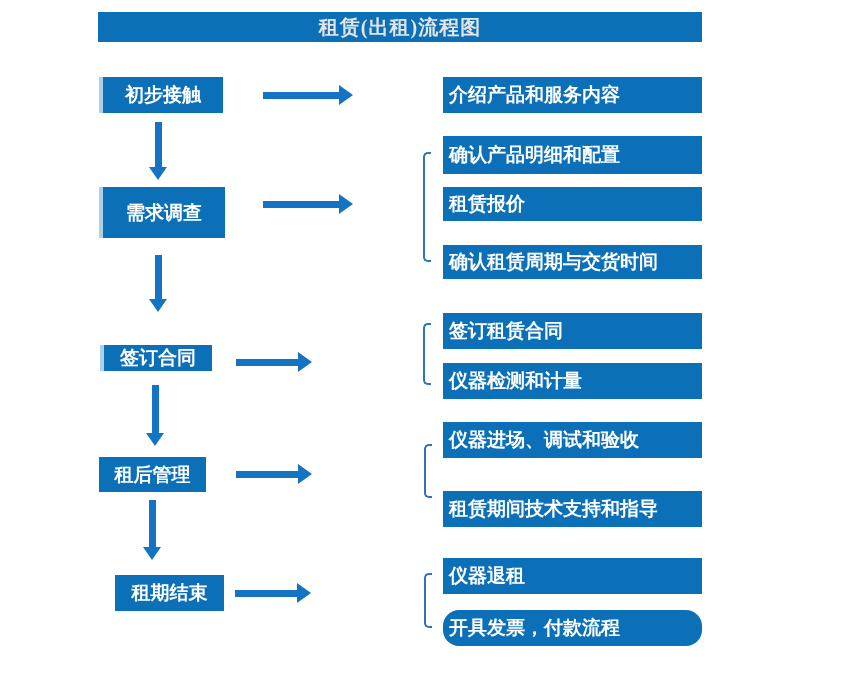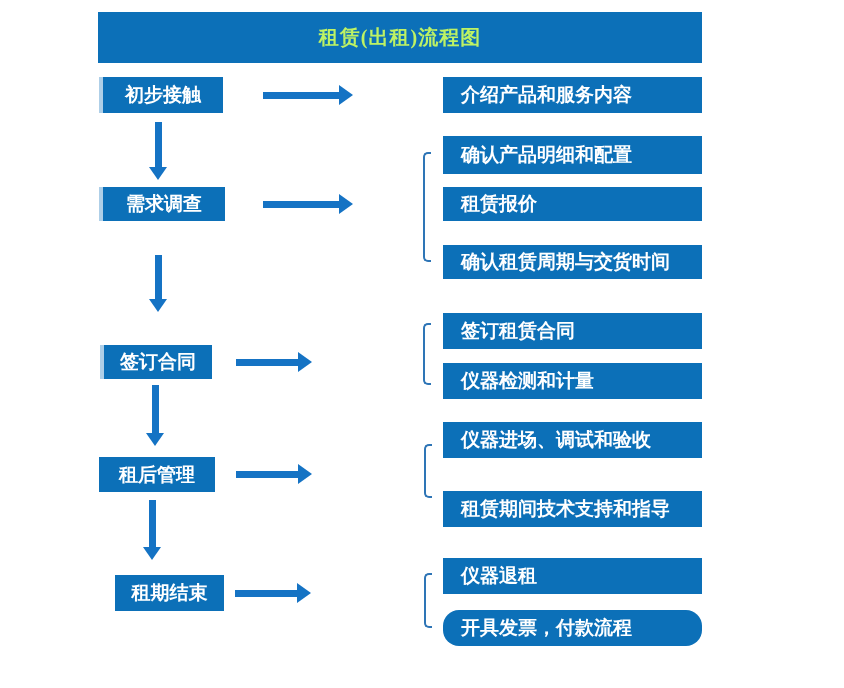--- a/index.html
+++ b/index.html
@@ -10,23 +10,23 @@
   }
   .canvas {
     position: relative;
     width: 844px;
     height: 688px;
     background: var(--bg, #ffffff);
     overflow: hidden;
   }
   .title {
     position: absolute;
-    left: 98px; top: 12px; width: 604px; height: 51px;
+    left: 98px; top: 12px; width: 604px; height: 30px;
     background: var(--blue, #0c70b8);
-    color: #bef264;
+    color: #e5e5e5;
     font-size: 20px;
     font-weight: bold;
     display: flex; align-items: center; justify-content: center;
     letter-spacing: 1px;
   }
   .box {
     position: absolute;
     background: var(--blue, #0c70b8);
     color: #ffffff;
     font-weight: bold;
@@ -35,21 +35,21 @@
     align-items: center;
     box-sizing: border-box;
     white-space: nowrap;
   }
   .lbox { justify-content: center; }
   .lbox.edge { box-shadow: -4px 0 0 var(--lightblue, #aecfe8); }
   .rbox {
     left: 443px;
     width: 259px;
     height: 36px;
-    padding-left: 18px;
+    padding-left: 6px;
     justify-content: flex-start;
   }
   
   .harrow {
     position: absolute;
     display: flex;
     align-items: center;
     height: 20px;
   }
   .harrow .shaft {
@@ -95,23 +95,23 @@
   }
 </style>
 </head>
 <body>
 
 <div class="canvas">
 
   <div class="title">租赁(出租)流程图</div>
 
   <div class="box lbox edge" style="left:103px; top:77px;  width:120px; height:36px;">初步接触</div>
-  <div class="box lbox edge" style="left:103px; top:187px; width:122px; height:34px;text-align:right;">需求调查</div>
-  <div class="box lbox edge" style="left:104px; top:345px; width:108px; height:34px;">签订合同</div>
-  <div class="box lbox" style="left:99px;  top:457px; width:116px; height:35px;">租后管理</div>
+  <div class="box lbox edge" style="left:103px; top:187px; width:122px; height:51px;text-align:right;">需求调查</div>
+  <div class="box lbox edge" style="left:104px; top:345px; width:108px; height:26px;">签订合同</div>
+  <div class="box lbox" style="left:99px;  top:457px; width:107px; height:35px;">租后管理</div>
   <div class="box lbox" style="left:99px;  top:575px; width:109px; height:36px;margin-left:16px;">租期结束</div>
 
   <div class="box rbox" style="top:77px;">介绍产品和服务内容</div>
 
   <div class="box rbox" style="top:136px; height:38px;">确认产品明细和配置</div>
   <div class="box rbox" style="top:187px; height:34px;">租赁报价</div>
   <div class="box rbox" style="top:313px;">签订租赁合同</div>
 
   <div class="box rbox" style="top:245px; height:34px;">确认租赁周期与交货时间</div>
   <div class="box rbox" style="top:363px;">仪器检测和计量</div>

